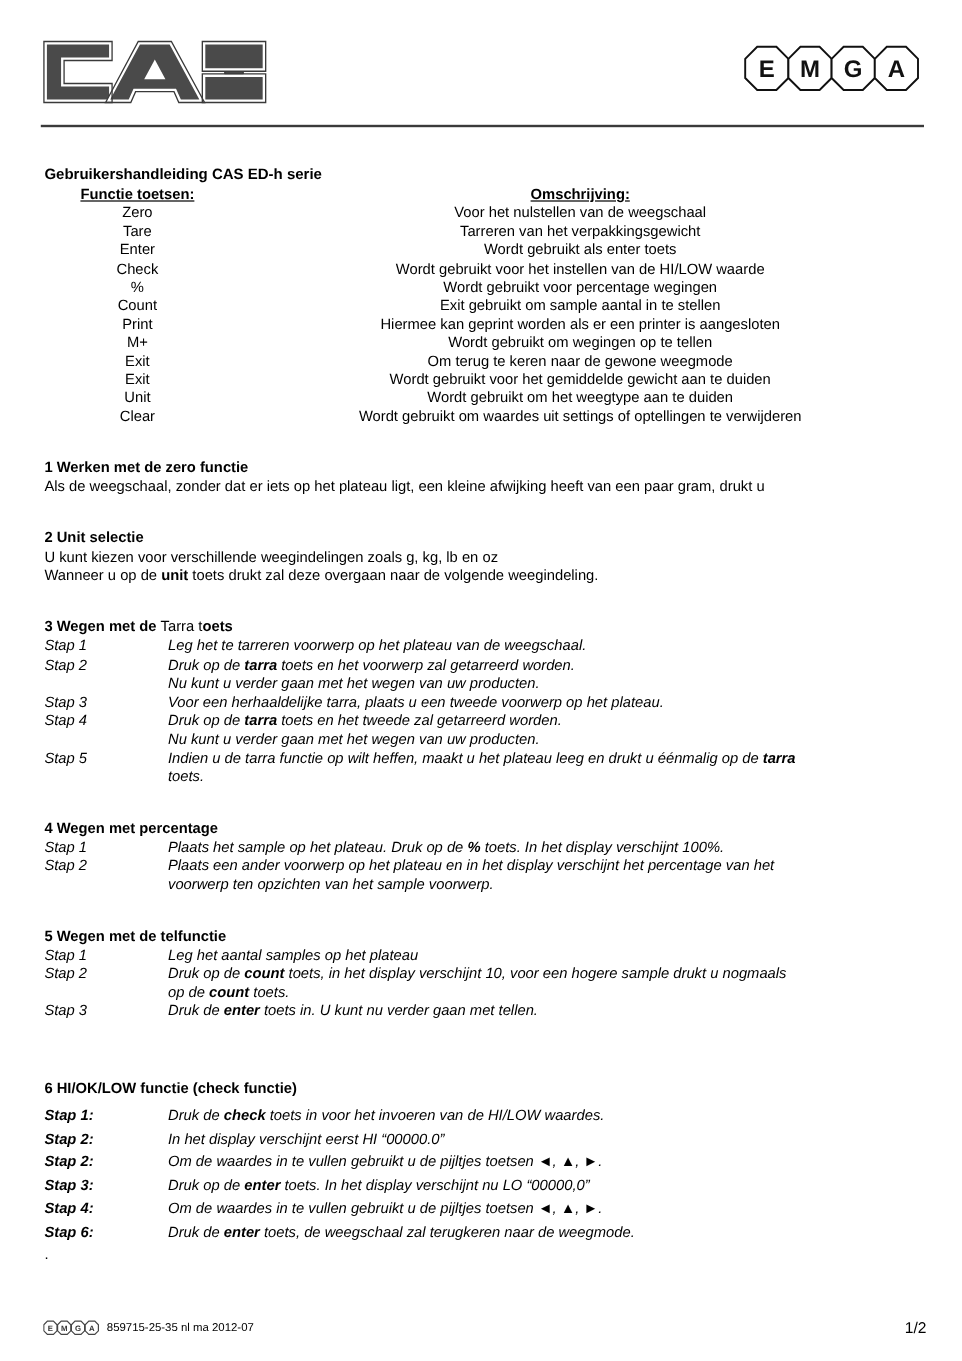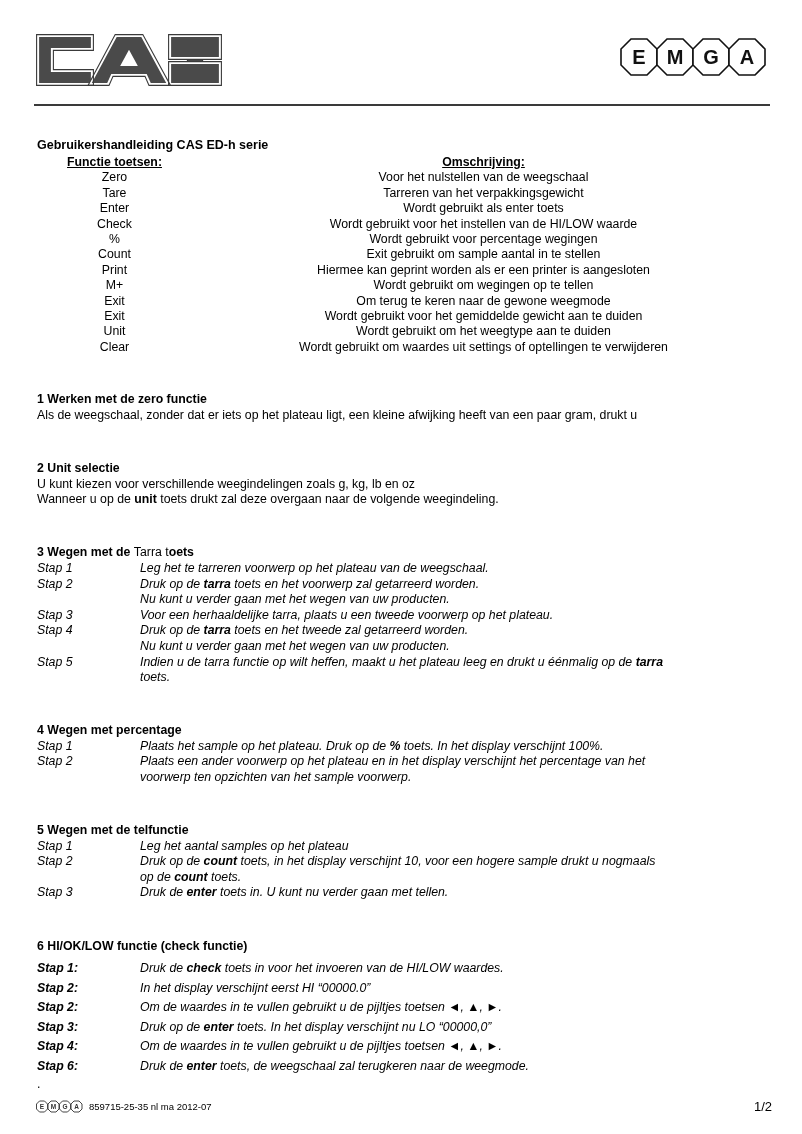--- a/index.html
+++ b/index.html
@@ -88,21 +88,21 @@
   }
   .fk-table th {
     font-weight: bold;
     text-decoration: underline;
     padding-bottom: 0px;
   }
   .fk-col-key { width: 155px; }
 
   
   .section {
-    margin-top: 36px;
+    margin-top: 26px;
   }
   .section-heading {
     font-weight: bold;
     font-size: 12.3px;
     line-height: 16px;
     margin-bottom: 1px;
   }
   .section-heading .reg { font-weight: normal; }
   .section-para {
     font-size: 12.3px;
@@ -359,21 +359,21 @@
               <td><span>op de </span><b>count</b><span> toets.</span></td>
             </tr>
             <tr>
               <td class="step-label">Stap 3</td>
               <td><span>Druk de </span><b>enter</b><span> toets in. U kunt nu verder gaan met tellen.</span></td>
             </tr>
           </tbody>
         </table>
     </div>
 
-    <div class="section" style="margin-top:37px">
+    <div class="section" style="margin-top:48px">
       <div class="section-heading" style="margin-bottom:5px">6 HI/OK/LOW functie (check functie)</div>
       <table class="steps wide">
           <tbody id="s6-body">
             <tr>
               <td class="step-label bold">Stap 1:</td>
               <td><span>Druk de </span><b>check</b><span> toets in voor het invoeren van de HI/LOW waardes.</span></td>
             </tr>
             <tr>
               <td class="step-label bold">Stap 2:</td>
               <td><span>In het display verschijnt eerst HI “00000.0”</span></td>

